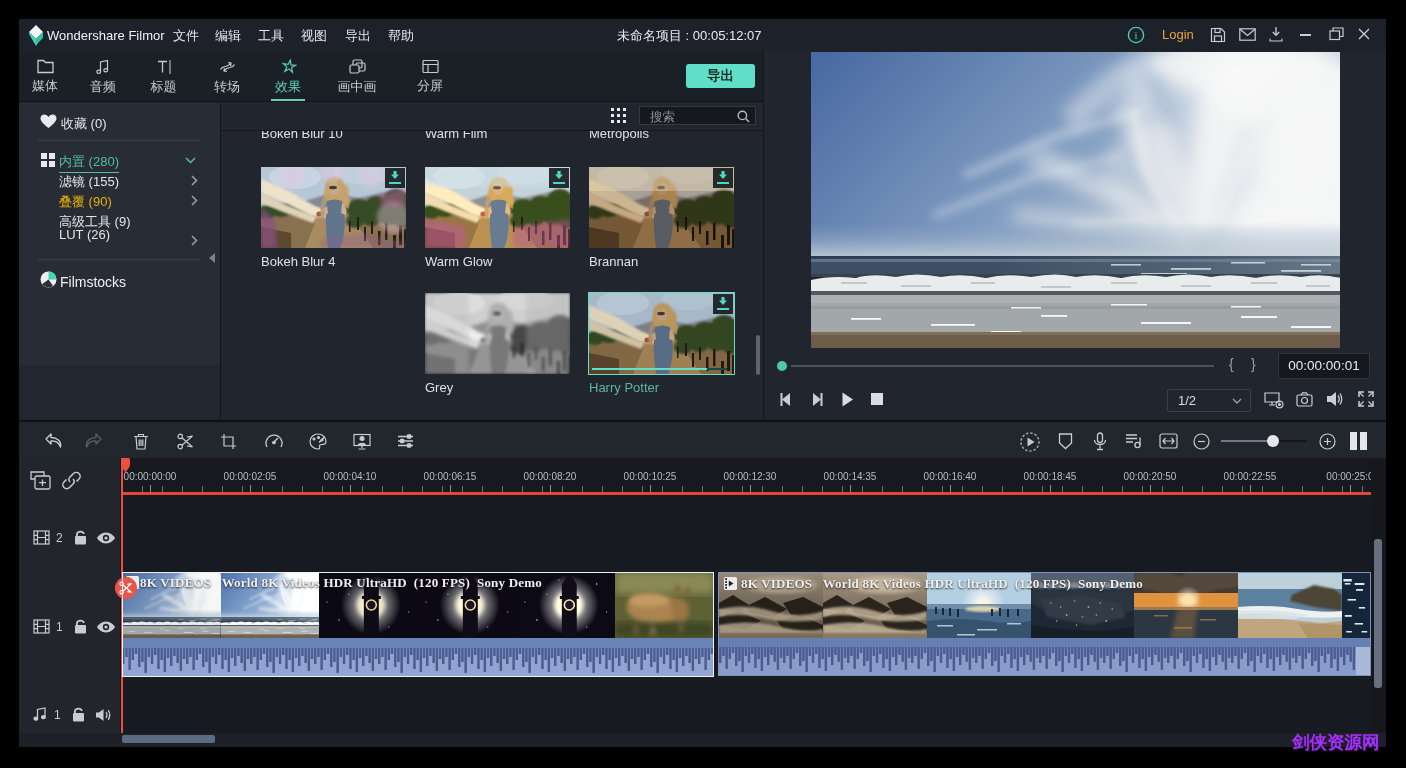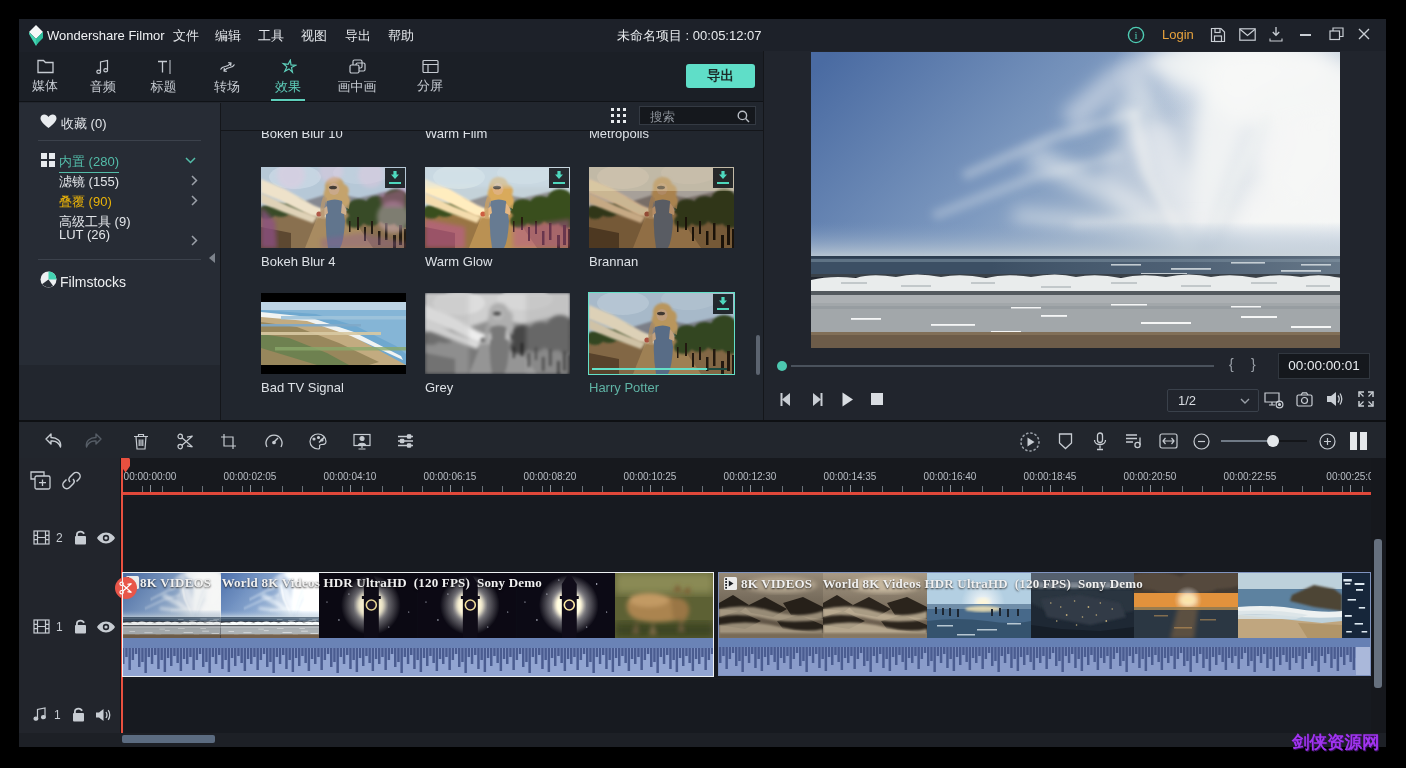--- a/index.html
+++ b/index.html
@@ -564,26 +564,20 @@
       </div>
       <div class="thumb" style="left:368px;top:36px">
         <svg width="145" height="81" viewBox="0 0 145 81">
             <use href="#vineyard" style="filter:sepia(0.45) saturate(1.2) contrast(1.05) brightness(0.98)"></use>
           <rect width="145" height="81" fill="#3a1a32" opacity="0.25" style="mix-blend-mode:multiply"></rect>
           <rect width="145" height="24" fill="#f4e8c0" opacity="0.35"></rect>
         </svg>
         <div class="dlbadge"></div>
           <div class="tlabel2">Brannan</div>
       </div>
-      <div class="thumb" style="left:40px;top:162px">
-        <svg width="145" height="81" viewBox="0 0 145 81">
-            <use href="#badtv"></use>
-          </svg>
-        <div class="tlabel2">Bad TV Signal</div>
-      </div>
       <div class="thumb" style="left:204px;top:162px">
         <svg width="145" height="81" viewBox="0 0 145 81">
             <use href="#vineyard" style="filter:grayscale(1) brightness(1.1) blur(1.5px)"></use>
           <rect x="0" y="0" width="44" height="81" fill="#b5b5b5" opacity="0.35" filter="url(#b2)"></rect>
           <rect x="101" y="0" width="44" height="81" fill="#ababab" opacity="0.32" filter="url(#b2)"></rect>
         </svg>
         <div class="tlabel2">Grey</div>
       </div>
       <div class="thumb" style="left:368px;top:162px;outline:1.5px solid #63e0c8">
         <svg width="145" height="81" viewBox="0 0 145 81">
@@ -611,21 +605,21 @@
         <rect x="1.5" y="1" width="2" height="13" fill="#c9ced4"></rect>
       </svg>
     <svg class="ic" style="left:46px;top:341px" width="14" height="15" viewBox="0 0 14 15">
         <path d="M3 1 L11 7.5 L3 14 Z" fill="#c9ced4"></path>
         <rect x="10.5" y="1" width="2" height="13" fill="#c9ced4"></rect>
       </svg>
     <svg class="ic" style="left:77px;top:341px" width="13" height="15" viewBox="0 0 13 15">
         <path d="M1.5 0.5 L12 7.5 L1.5 14.5 Z" fill="#d9dde2"></path>
       </svg>
     <div class="abs" style="left:107px;top:342px;width:12px;height:12px;background:#d9dde2"></div>
-    <div class="abs" style="left:403px;top:338px;width:92px;height:23px;border:1px solid #3a414b;border-radius:2px;color:#d9dde2;font-size:13px;">
+    <div class="abs" style="left:403px;top:338px;width:84px;height:23px;border:1px solid #3a414b;border-radius:2px;color:#d9dde2;font-size:13px;">
       <span style="position:absolute;left:10px;top:3px">1/2</span>
       <svg class="ic" style="right:8px;top:8px" width="10" height="6" viewBox="0 0 10 6" fill="none" stroke="#9aa0a8" stroke-width="1.4">
           <path d="M1 1 L5 5 L9 1"></path>
         </svg>
     </div>
     <svg class="ic" style="left:500px;top:341px" width="20" height="17" viewBox="0 0 20 17" fill="none" stroke="#c9ced4" stroke-width="1.2">
       <path d="M1 1 H15 V10 H1 Z M5 13 H11 M8 10 V13"></path>
         <circle cx="15.5" cy="12.5" r="3.4"></circle>
         <circle cx="15.5" cy="12.5" r="1" fill="#c9ced4"></circle>
     </svg>

